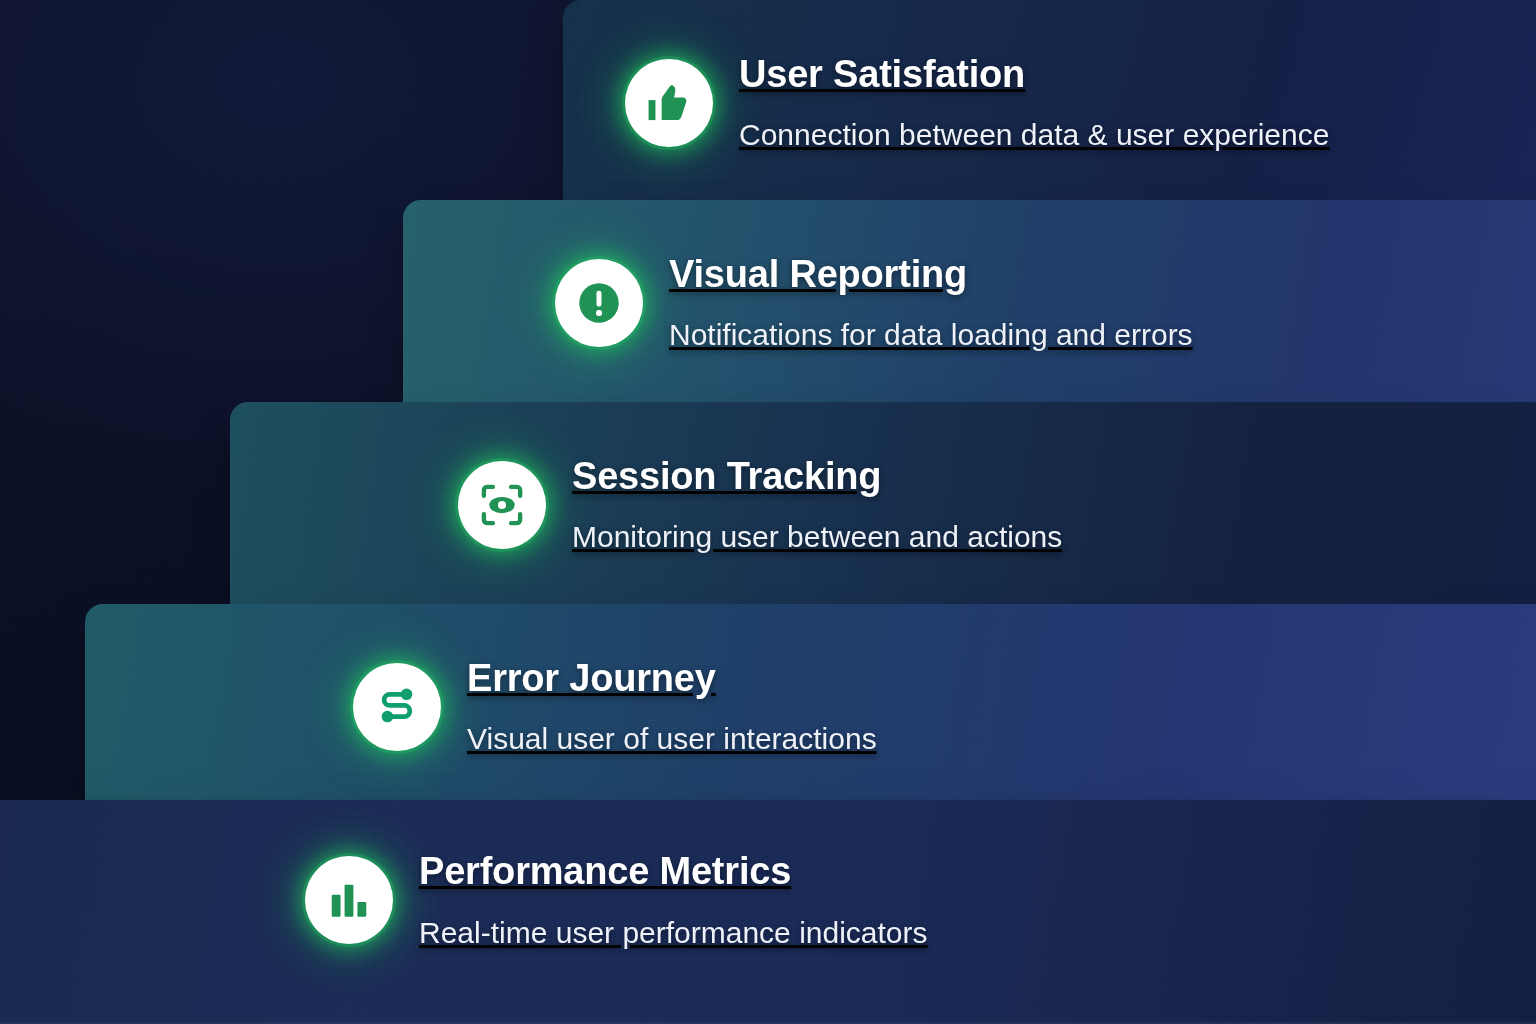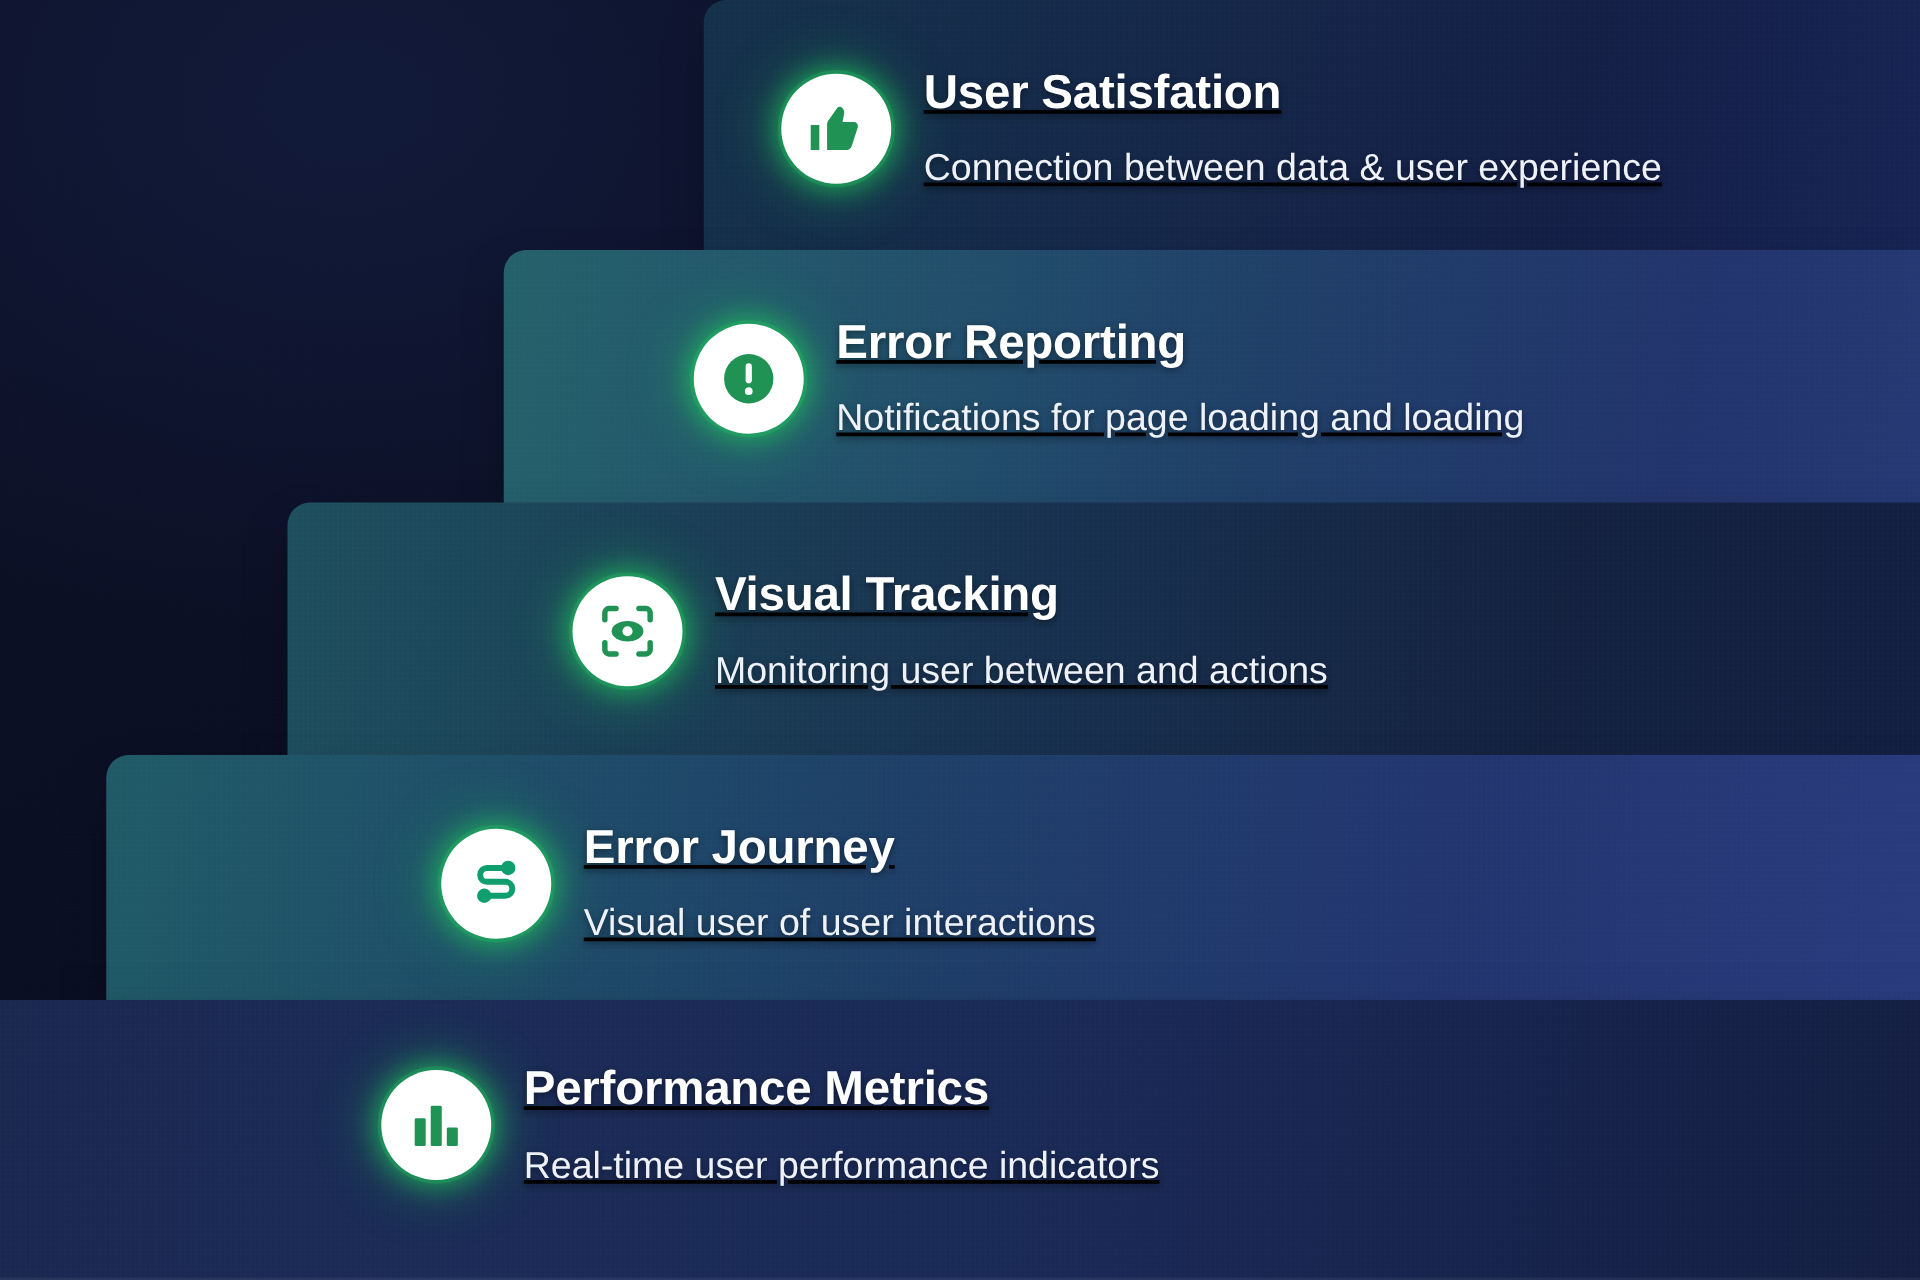--- a/index.html
+++ b/index.html
@@ -169,22 +169,22 @@
 
       <div class="icon-badge">
         <svg width="52" height="52" viewBox="0 0 24 24" aria-hidden="true">
           <circle cx="12" cy="12" r="9.1" fill="#1f9254"></circle>
           <rect x="10.85" y="6.3" width="2.3" height="7.4" rx="1.15" fill="#ffffff"></rect>
           <circle cx="12" cy="16.6" r="1.42" fill="#ffffff"></circle>
         </svg>
       </div>
 
       <div class="card-text">
-        <div class="card-title">Error Reporting</div>
-        <div class="card-desc">Notifications for page loading and loading</div>
+        <div class="card-title">Visual Reporting</div>
+        <div class="card-desc">Notifications for data loading and errors</div>
       </div>
 
     </div>
   </div>
 
   <div class="card" id="card-3">
     <div class="row-inner">
 
       <div class="icon-badge">
         <svg width="50" height="50" viewBox="0 0 24 24" aria-hidden="true">
@@ -193,21 +193,21 @@
             <path d="M16.4 3.3h2.7a1.6 1.6 0 0 1 1.6 1.6v2.7"></path>
             <path d="M20.7 16.4v2.7a1.6 1.6 0 0 1-1.6 1.6h-2.7"></path>
             <path d="M7.6 20.7H4.9a1.6 1.6 0 0 1-1.6-1.6v-2.7"></path>
           </g>
           <ellipse cx="12" cy="12" rx="6.1" ry="3.9" fill="#1f9254"></ellipse>
           <circle cx="12" cy="12" r="1.95" fill="#ffffff"></circle>
         </svg>
       </div>
 
       <div class="card-text">
-        <div class="card-title">Visual Tracking</div>
+        <div class="card-title">Session Tracking</div>
         <div class="card-desc">Monitoring user between and actions</div>
       </div>
 
     </div>
   </div>
 
   <div class="card" id="card-4">
     <div class="row-inner">
 
       <div class="icon-badge">

